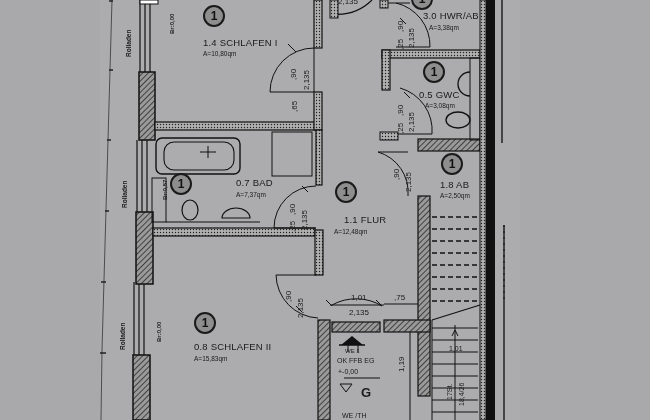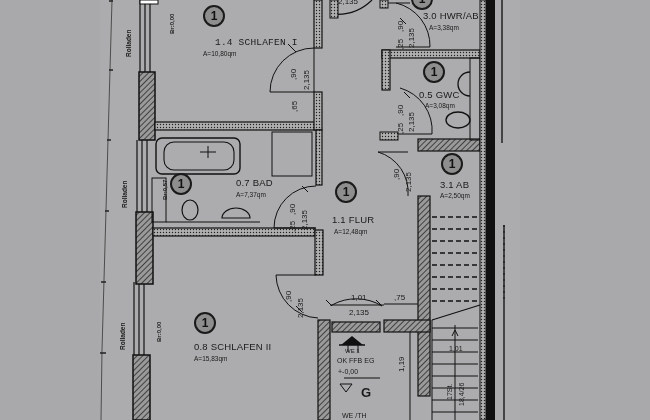--- a/index.html
+++ b/index.html
@@ -174,36 +174,36 @@
 
 <div class="badge" style="left:203px;top:5px;">1</div>
 <div class="badge" style="left:411px;top:-12px;">1</div>
 <div class="badge" style="left:423px;top:61px;">1</div>
 <div class="badge" style="left:170px;top:173px;">1</div>
 <div class="badge" style="left:441px;top:153px;">1</div>
 <div class="badge" style="left:335px;top:181px;">1</div>
 <div class="badge" style="left:194px;top:312px;">1</div>
 
 
-<div class="t room-name" style="left:215px;top:38px;font-family:Liberation Mono, monospace;">1.4 SCHLAFEN I</div>
+<div class="t room-name" style="left:203px;top:38px;">1.4 SCHLAFEN I</div>
 <div class="t room-area" style="left:203px;top:51px;">A=10,80qm</div>
 
 <div class="t room-name" style="left:423px;top:11px;">3.0 HWR/AB</div>
 <div class="t room-area" style="left:429px;top:25px;">A=3,38qm</div>
 
 <div class="t room-name" style="left:419px;top:90px;">0.5 GWC</div>
 <div class="t room-area" style="left:425px;top:103px;">A=3,08qm</div>
 
 <div class="t room-name" style="left:236px;top:178px;">0.7 BAD</div>
 <div class="t room-area" style="left:236px;top:192px;">A=7,37qm</div>
 
-<div class="t room-name" style="left:440px;top:180px;">3.1 AB</div>
+<div class="t room-name" style="left:440px;top:180px;">1.8 AB</div>
 <div class="t room-area" style="left:440px;top:193px;">A=2,50qm</div>
 
-<div class="t room-name" style="left:332px;top:215px;">1.1 FLUR</div>
+<div class="t room-name" style="left:344px;top:215px;">1.1 FLUR</div>
 <div class="t room-area" style="left:334px;top:229px;">A=12,48qm</div>
 
 <div class="t room-name" style="left:194px;top:342px;">0.8 SCHLAFEN II</div>
 <div class="t room-area" style="left:194px;top:356px;">A=15,83qm</div>
 
 
 <div class="t vert" style="left:126px;top:57px;font-size:6.5px;font-weight:bold;">Rolladen</div>
 <div class="t vert" style="left:122px;top:208px;font-size:6.5px;font-weight:bold;">Rolladen</div>
 <div class="t vert" style="left:120px;top:350px;font-size:6.5px;font-weight:bold;">Rolladen</div>
 <div class="t vert" style="left:169px;top:34px;font-size:6px;font-weight:bold;">Br:0,00</div>

